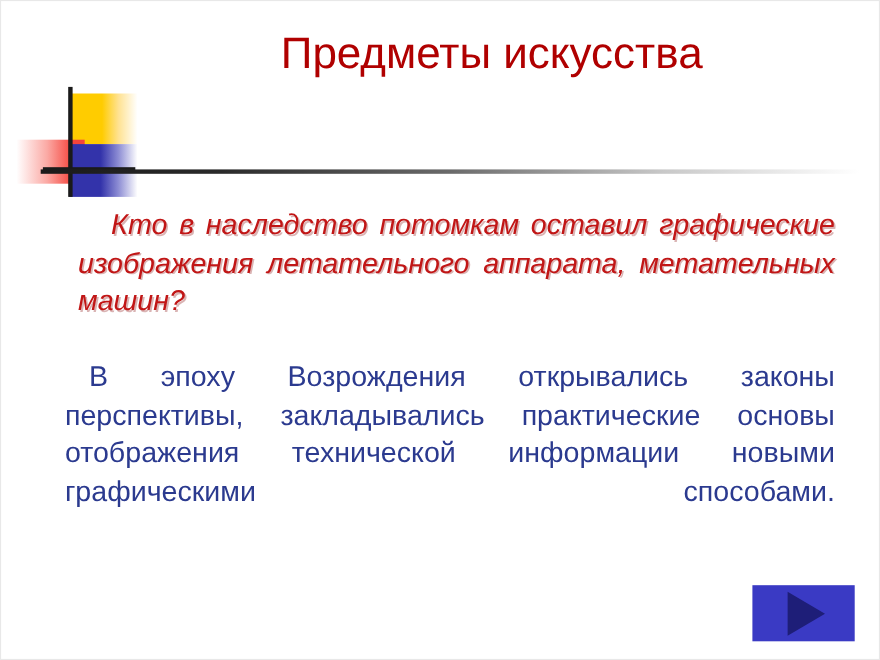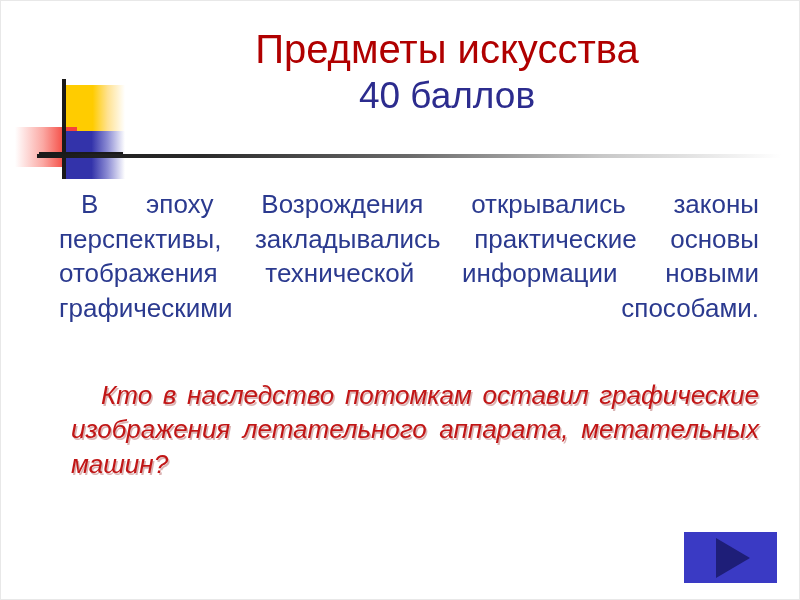--- a/index.html
+++ b/index.html
@@ -145,27 +145,26 @@
   <div id="deco">
     <div class="deco-sq deco-yellow"></div>
     <div class="deco-sq deco-red"></div>
     <div class="deco-sq deco-blue"></div>
     <div class="deco-vline"></div>
     <div class="deco-hline"></div>
   </div>
 
   <div id="title-block">
     <div id="title-main">Предметы искусства</div>
-    <div id="title-sub">40 баллов</div>
   </div>
 
   <div id="divider"></div>
 
   <div id="body-block">
+    <p class="para" id="para-2">Кто в наследство потомкам оставил графические изображения летательного аппарата, метательных машин?</p>
     <p class="para" id="para-1">В эпоху Возрождения открывались законы перспективы, закладывались практические основы отображения технической информации новыми графическими способами.</p>
-    <p class="para" id="para-2">Кто в наследство потомкам оставил графические изображения летательного аппарата, метательных машин?</p>
   </div>
 
   <div id="nav-next">
     <div class="tri"></div>
   </div>
 
 </div>
 
 </body></html>

